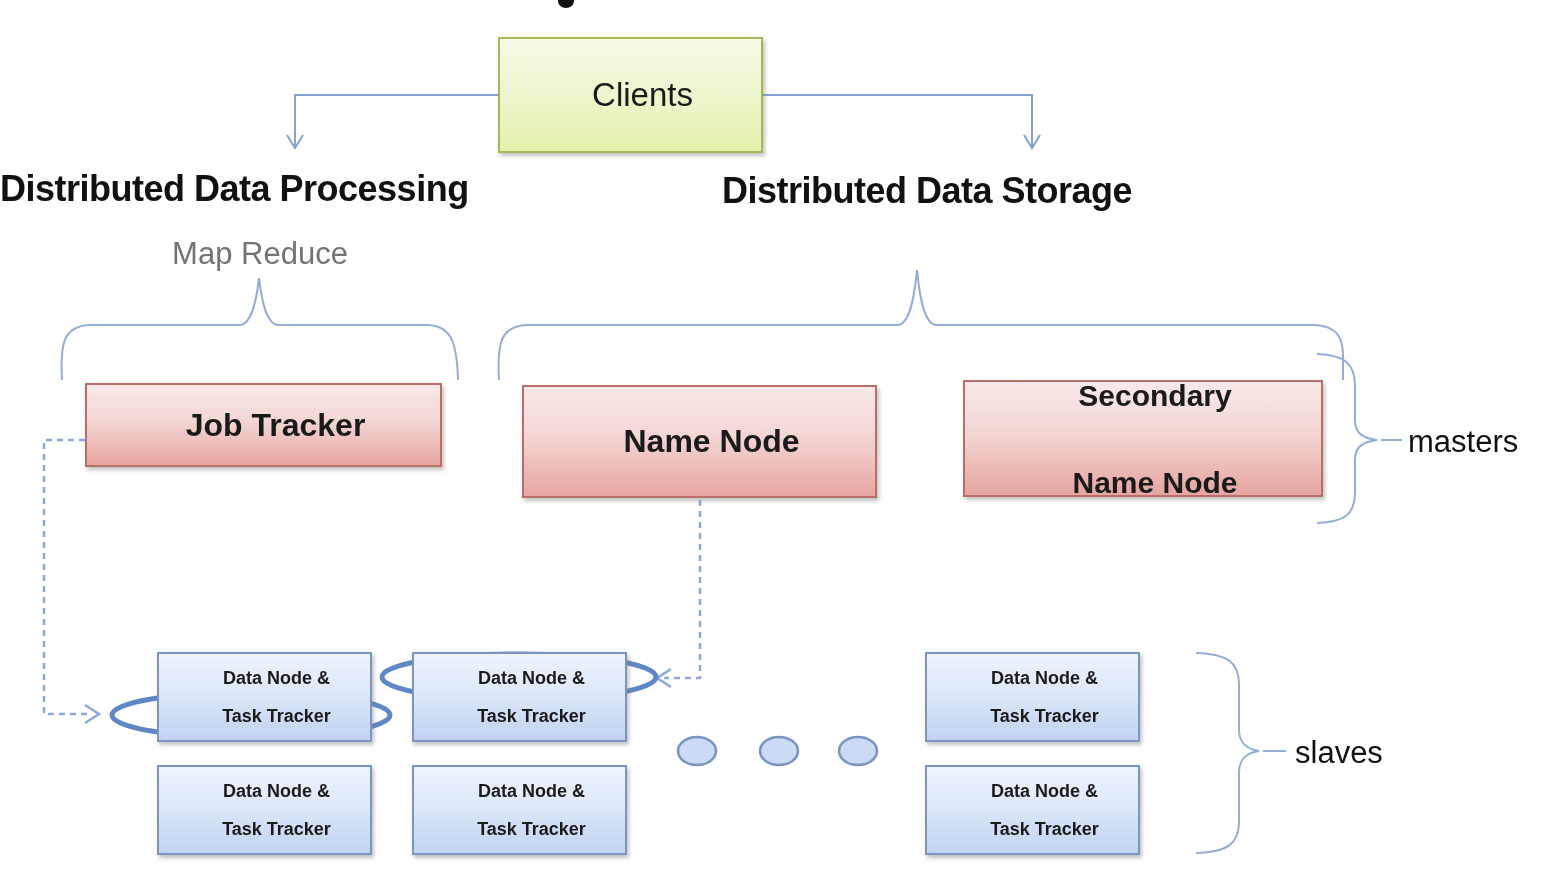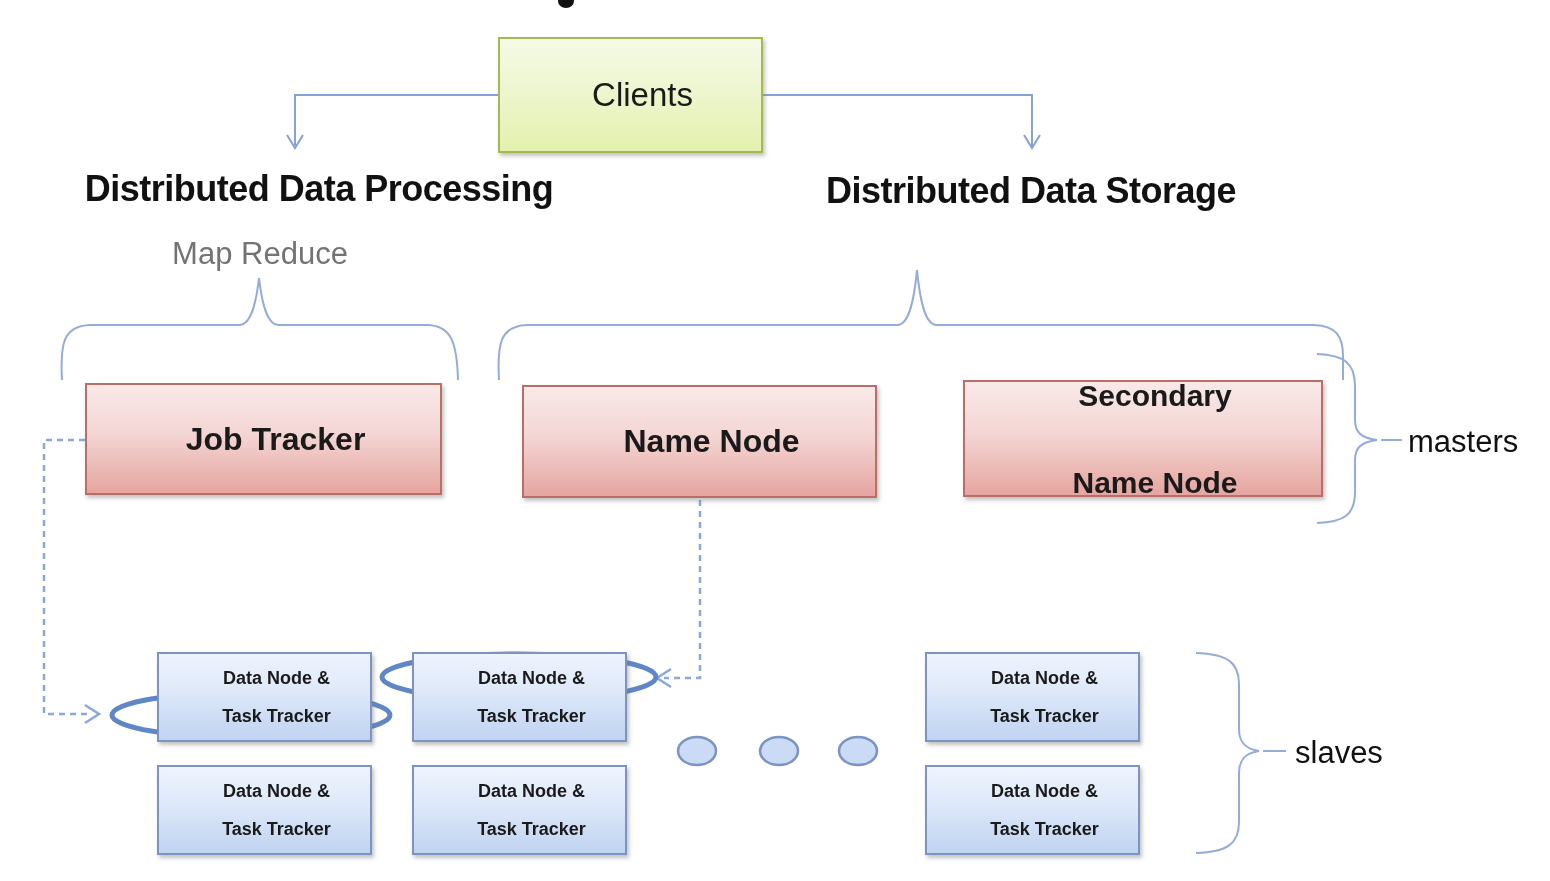--- a/index.html
+++ b/index.html
@@ -38,21 +38,21 @@
     background:linear-gradient(180deg,#eff4fd 0%,#dde8f9 45%,#c0d3f1 100%);
     border:2px solid #7b94c4;
     box-shadow:2px 3px 4px rgba(120,120,120,.45);
     font-weight:700;
     font-size:18px;line-height:38px;
   }
 
   .title{
     position:absolute;
     font-weight:700;font-size:36px;letter-spacing:-0.5px;
-    color:#111;text-align:center;white-space:nowrap;margin-left:36px;
+    color:#111;white-space:nowrap;
   }
   .subtitle{
     position:absolute;
     font-weight:400;font-size:31px;
     color:#737373;text-align:center;white-space:nowrap;
   }
   .side-label{
     position:absolute;
     font-weight:400;font-size:31px;
     color:#111;white-space:nowrap;
@@ -103,21 +103,21 @@
 
   <div class="node node-green" style="left:498px;top:37px;width:265px;height:116px;">
     <span>Clients</span>
   </div>
 
   <div class="title" style="left:0px;top:168px;width:566px;">Distributed Data Processing</div>
   <div class="subtitle" style="left:60px;top:236px;width:400px;">Map Reduce</div>
 
   <div class="title" style="left:722px;top:170px;width:546px;">Distributed Data Storage</div>
 
-  <div class="node node-red" style="left:85px;top:383px;width:357px;height:112px;font-size:32px;">
+  <div class="node node-red" style="left:85px;top:383px;width:357px;height:84px;font-size:32px;">
     <span>Job Tracker</span>
   </div>
 
   <div class="node node-red" style="left:522px;top:385px;width:355px;height:113px;font-size:32px;">
     <span>Name Node</span>
   </div>
 
   <div class="node node-red" style="left:963px;top:380px;width:360px;height:117px;font-size:30px;line-height:39px;gap:48px;">
     <span>Secondary</span>
     <span>Name Node</span>

